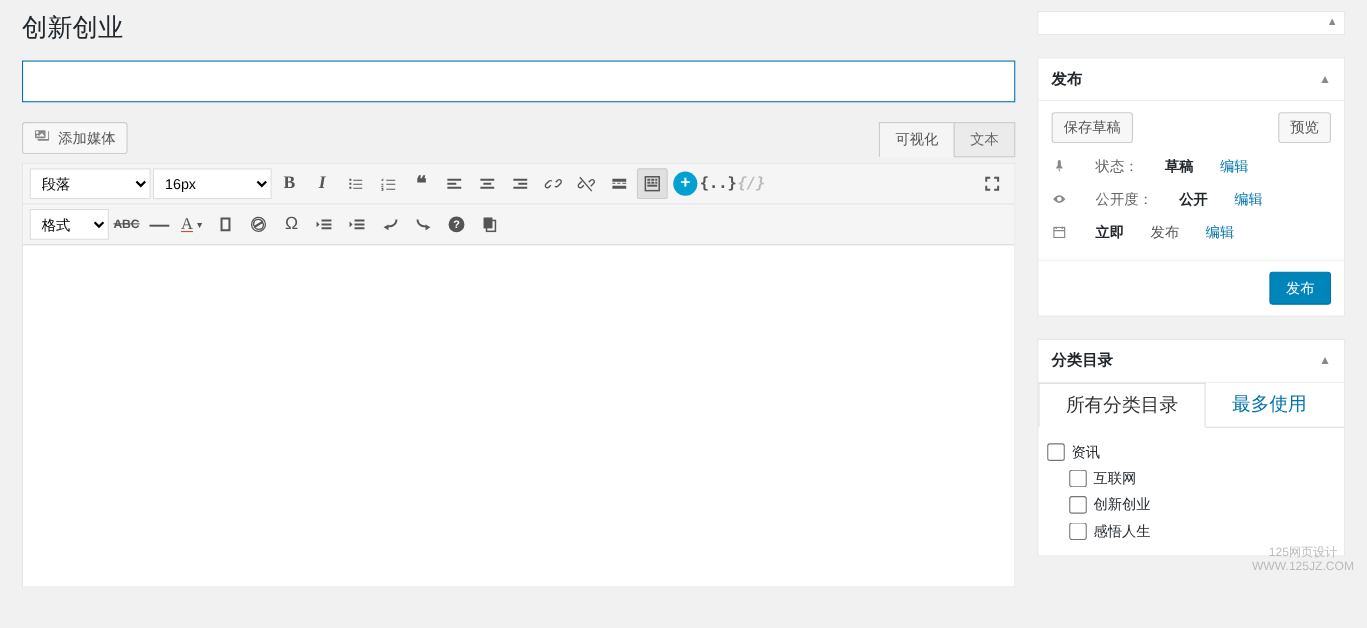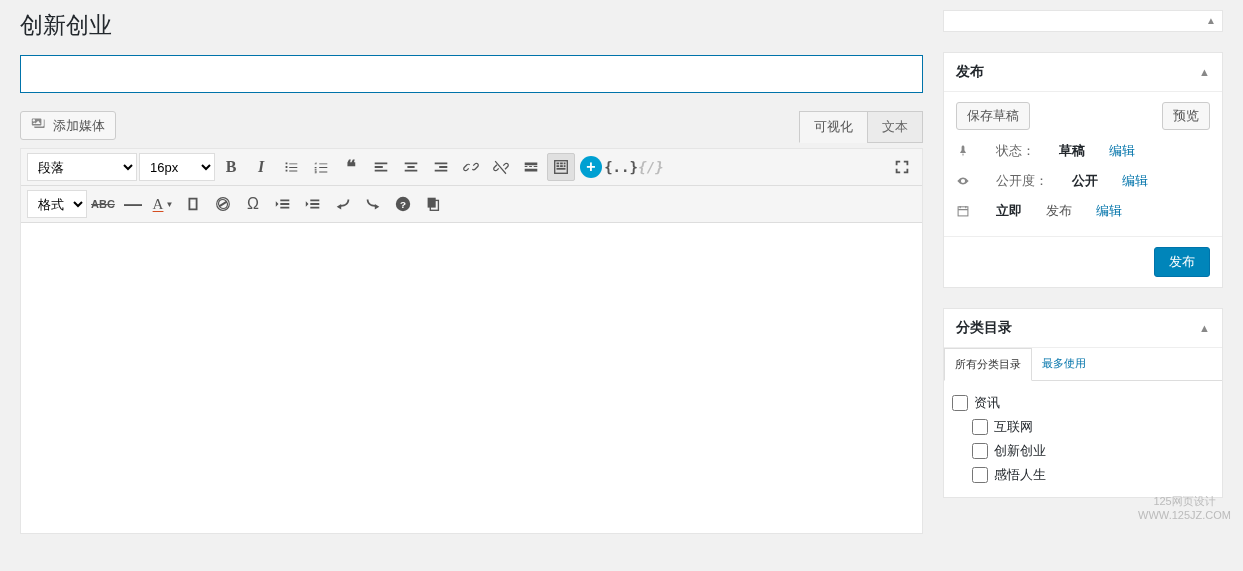--- a/index.html
+++ b/index.html
@@ -31,21 +31,21 @@
   .btn { background: #f7f7f7; border: 1px solid #ccc; padding: 4px 10px; font-size: 13px; border-radius: 3px; cursor: pointer; color: #555; }
   .btn-primary { background: #0085ba; border-color: #0073aa; color: #fff; padding: 5px 14px; }
   .publish-actions { display: flex; justify-content: space-between; margin-bottom: 6px; }
   .meta-row { display: flex; align-items: center; gap: 24px; padding: 6px 0; color: #555; }
   .meta-row .icn { width: 16px; color: #888; display:inline-flex; }
   .meta-row .lbl { color: #666; }
   .meta-row .val { font-weight: 600; color: #23282d; }
   .meta-row a { color: #0073aa; text-decoration: none; }
   .panel-ft { padding: 10px 12px; text-align: right; border-top: 1px solid #eee; }
   .cat-tabs { display: flex; border-bottom: 1px solid #ddd; }
-  .cat-tab { padding: 8px 10px; font-size: 11px; cursor: pointer; }
+  .cat-tab { padding: 8px 24px; font-size: 17px; cursor: pointer; }
   .cat-tab.active { background: #fff; border: 1px solid #ddd; border-bottom-color: #fff; margin-bottom: -1px; color: #333; }
   .cat-tab.link { color: #0073aa; }
   .cat-list { padding: 10px 8px; max-height: 130px; overflow-y: scroll; }
   .cat-item { display: flex; align-items: center; gap: 6px; padding: 3px 0; font-size: 13px; }
   .cat-item input[type=checkbox] { width: 16px; height: 16px; }
   .cat-item.child { margin-left: 20px; }
   .chk-row { display: flex; align-items: center; gap: 6px; padding: 4px 0; }
   .chk-row input { width: 16px; height: 16px; }
   .watermark { position: fixed; right: 12px; bottom: 50px; text-align: center; color: #bbb; font-size: 11px; pointer-events: none; }
   .underline-a { text-decoration: underline; text-decoration-color: #d54e21; text-underline-offset: 2px; }
@@ -74,21 +74,21 @@
         <div class="ed-tab">文本</div>
       </div>
     </div>
 
     <div class="editor-wrap">
 
       <div class="toolbar">
         <select class="sel" style="width:110px">
           <option>段落</option>
         </select>
-        <select class="sel" style="width:76px">
+        <select class="sel" style="width:108px">
           <option>16px</option>
         </select>
         <div class="tb-btn">
             <span class="letter">B</span>
           </div>
         <div class="tb-btn">
             <span class="letter" style="font-style:italic">I</span>
           </div>
         <div class="tb-btn">
             <svg viewBox="0 0 20 20">
@@ -155,21 +155,21 @@
             <span class="code-braces" style="color:#bbb;font-style:italic">{/}</span>
           </div>
         <div class="tb-btn expand">
             <svg viewBox="0 0 20 20">
               <path d="M3 3h5v2H5v3H3V3zm14 0v5h-2V5h-3V3h5zM3 17v-5h2v3h3v2H3zm14 0h-5v-2h3v-3h2v5z"></path>
             </svg>
           </div>
       </div>
 
       <div class="toolbar">
-        <select class="sel" style="width:60px">
+        <select class="sel" style="width:72px">
           <option>格式</option>
         </select>
         <div class="tb-btn">
             <span style="text-decoration:line-through;font-size:11px;font-weight:bold">ABC</span>
           </div>
         <div class="tb-btn">
             <span style="font-size:18px;font-weight:bold">—</span>
           </div>
         <div class="tb-btn">
             <span class="underline-a" style="font-family:Georgia;font-size:15px">A</span>

